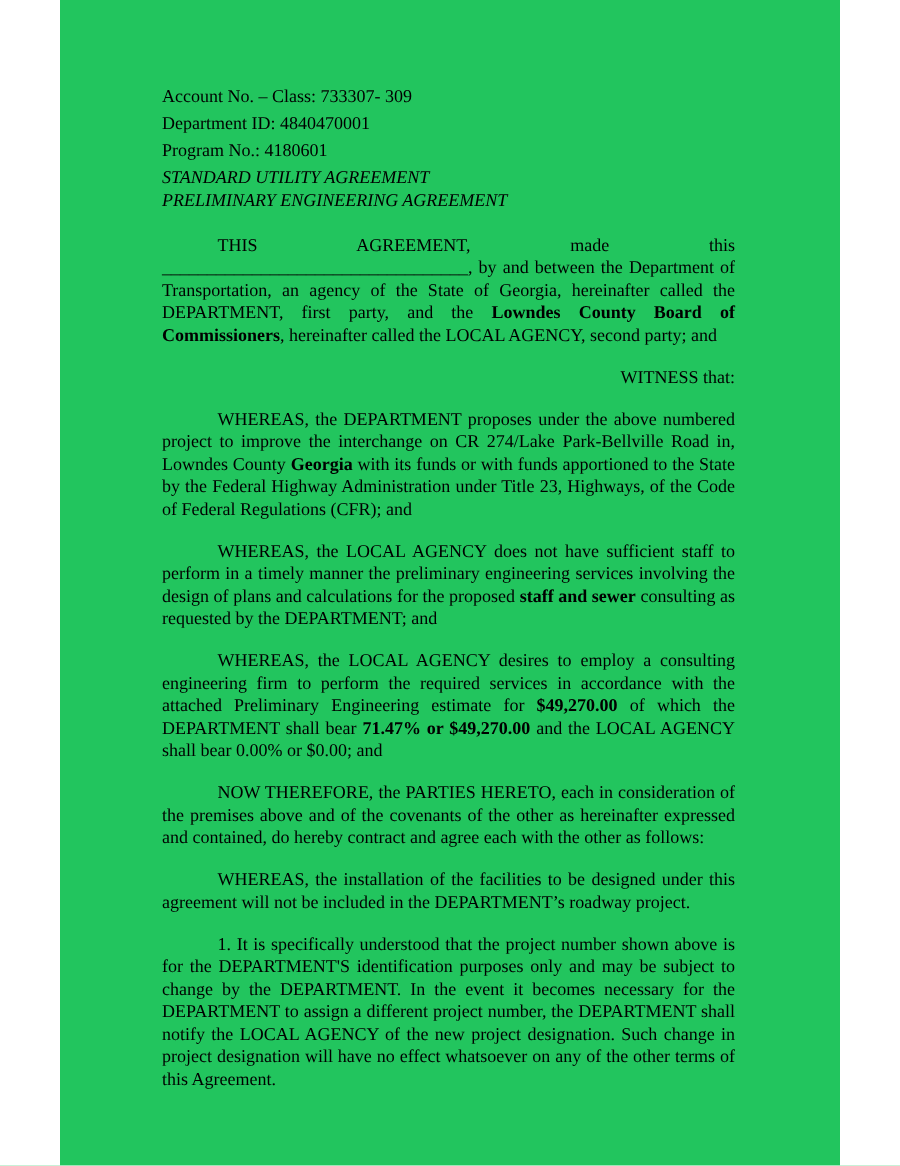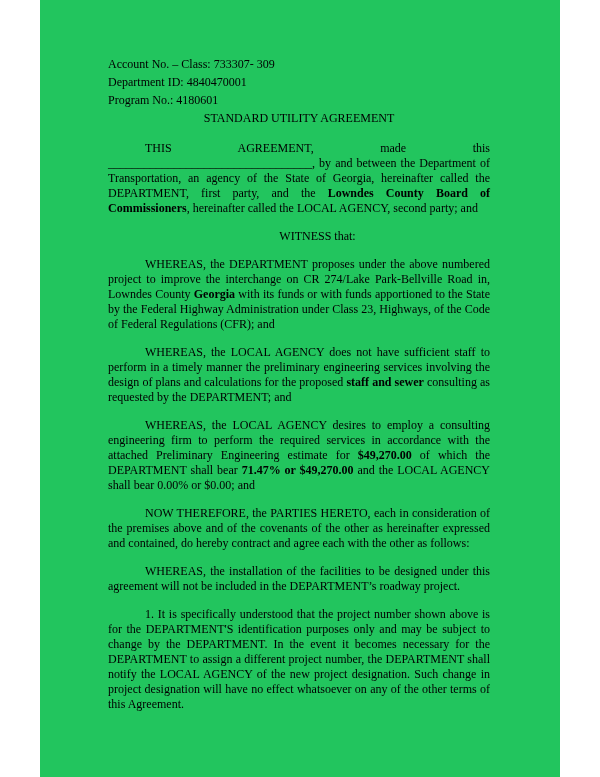--- a/index.html
+++ b/index.html
@@ -19,68 +19,70 @@
     font-size: 12px;
     line-height: 15px;
     color: #000000;
     overflow: hidden;
   }
   .meta-line {
     line-height: 18px;
     white-space: nowrap;
   }
   .title-block {
-    text-align: center;
+    text-align: left;
     margin-top: 2px;
+    font-style: italic;
   }
   .project-block {
     margin: 11px 0 0 37px;
   }
   .proj-label {
     display: inline-block;
     min-width: 108px;
   }
   .bold, b {
     font-weight: bold;
   }
   .para {
     margin: 13px 0 0 0;
     text-align: justify;
     text-indent: 37px;
   }
   .para.first {
     margin-top: 15px;
   }
   .para.no-justify {
-    text-align: center;
+    text-align: right;
   }
 </style>
 </head>
 <body>
 
 <div class="page">
 
   <div class="meta">
     <div class="meta-line">Account No. – Class: 733307- 309</div>
     <div class="meta-line">Department ID: 4840470001</div>
     <div class="meta-line">Program No.: 4180601</div>
   </div>
 
   <div class="title-block">
     <div>STANDARD UTILITY AGREEMENT</div>
+    <div>PRELIMINARY ENGINEERING AGREEMENT</div>
   </div>
 
   <div class="project-block">
   </div>
 
   <p class="para first"><span>THIS AGREEMENT, made this __________________________________, by and between the Department of Transportation, an agency of the State of Georgia, hereinafter called the DEPARTMENT, first party, and the </span><b>Lowndes County Board of Commissioners</b><span>, hereinafter called the LOCAL AGENCY, second party; and</span></p>
 
   <p class="para no-justify"><span>WITNESS that:</span></p>
 
-  <p class="para"><span>WHEREAS, the DEPARTMENT proposes under the above numbered project to improve the interchange on CR 274/Lake Park-Bellville Road in, Lowndes County </span><b>Georgia</b><span> with its funds or with funds apportioned to the State by the Federal Highway Administration under Class 23, Highways, of the Code of Federal Regulations (CFR); and</span></p>
+  <p class="para"><span>WHEREAS, the DEPARTMENT proposes under the above numbered project to improve the interchange on CR 274/Lake Park-Bellville Road in, Lowndes County </span><b>Georgia</b><span> with its funds or with funds apportioned to the State by the Federal Highway Administration under Title 23, Highways, of the Code of Federal Regulations (CFR); and</span></p>
 
   <p class="para"><span>WHEREAS, the LOCAL AGENCY does not have sufficient staff to perform in a timely manner the preliminary engineering services involving the design of plans and calculations for the proposed </span><b>staff and sewer</b><span> consulting as requested by the DEPARTMENT; and</span></p>
 
   <p class="para"><span>WHEREAS, the LOCAL AGENCY desires to employ a consulting engineering firm to perform the required services in accordance with the attached Preliminary Engineering estimate for </span><b>$49,270.00</b><span> of which the DEPARTMENT shall bear </span><b>71.47% or $49,270.00</b><span> and the LOCAL AGENCY shall bear 0.00% or $0.00; and</span></p>
 
   <p class="para"><span>NOW THEREFORE, the PARTIES HERETO, each in consideration of the premises above and of the covenants of the other as hereinafter expressed and contained, do hereby contract and agree each with the other as follows:</span></p>
 
   <p class="para"><span>WHEREAS, the installation of the facilities to be designed under this agreement will not be included in the DEPARTMENT’s roadway project.</span></p>
 
   <p class="para"><span>1.  It is specifically understood that the project number shown above is for the DEPARTMENT'S identification purposes only and may be subject to change by the DEPARTMENT.  In the event it becomes necessary for the DEPARTMENT to assign a different project number, the DEPARTMENT shall notify the LOCAL AGENCY of the new project designation.  Such change in project designation will have no effect whatsoever on any of the other terms of this Agreement.</span></p>

